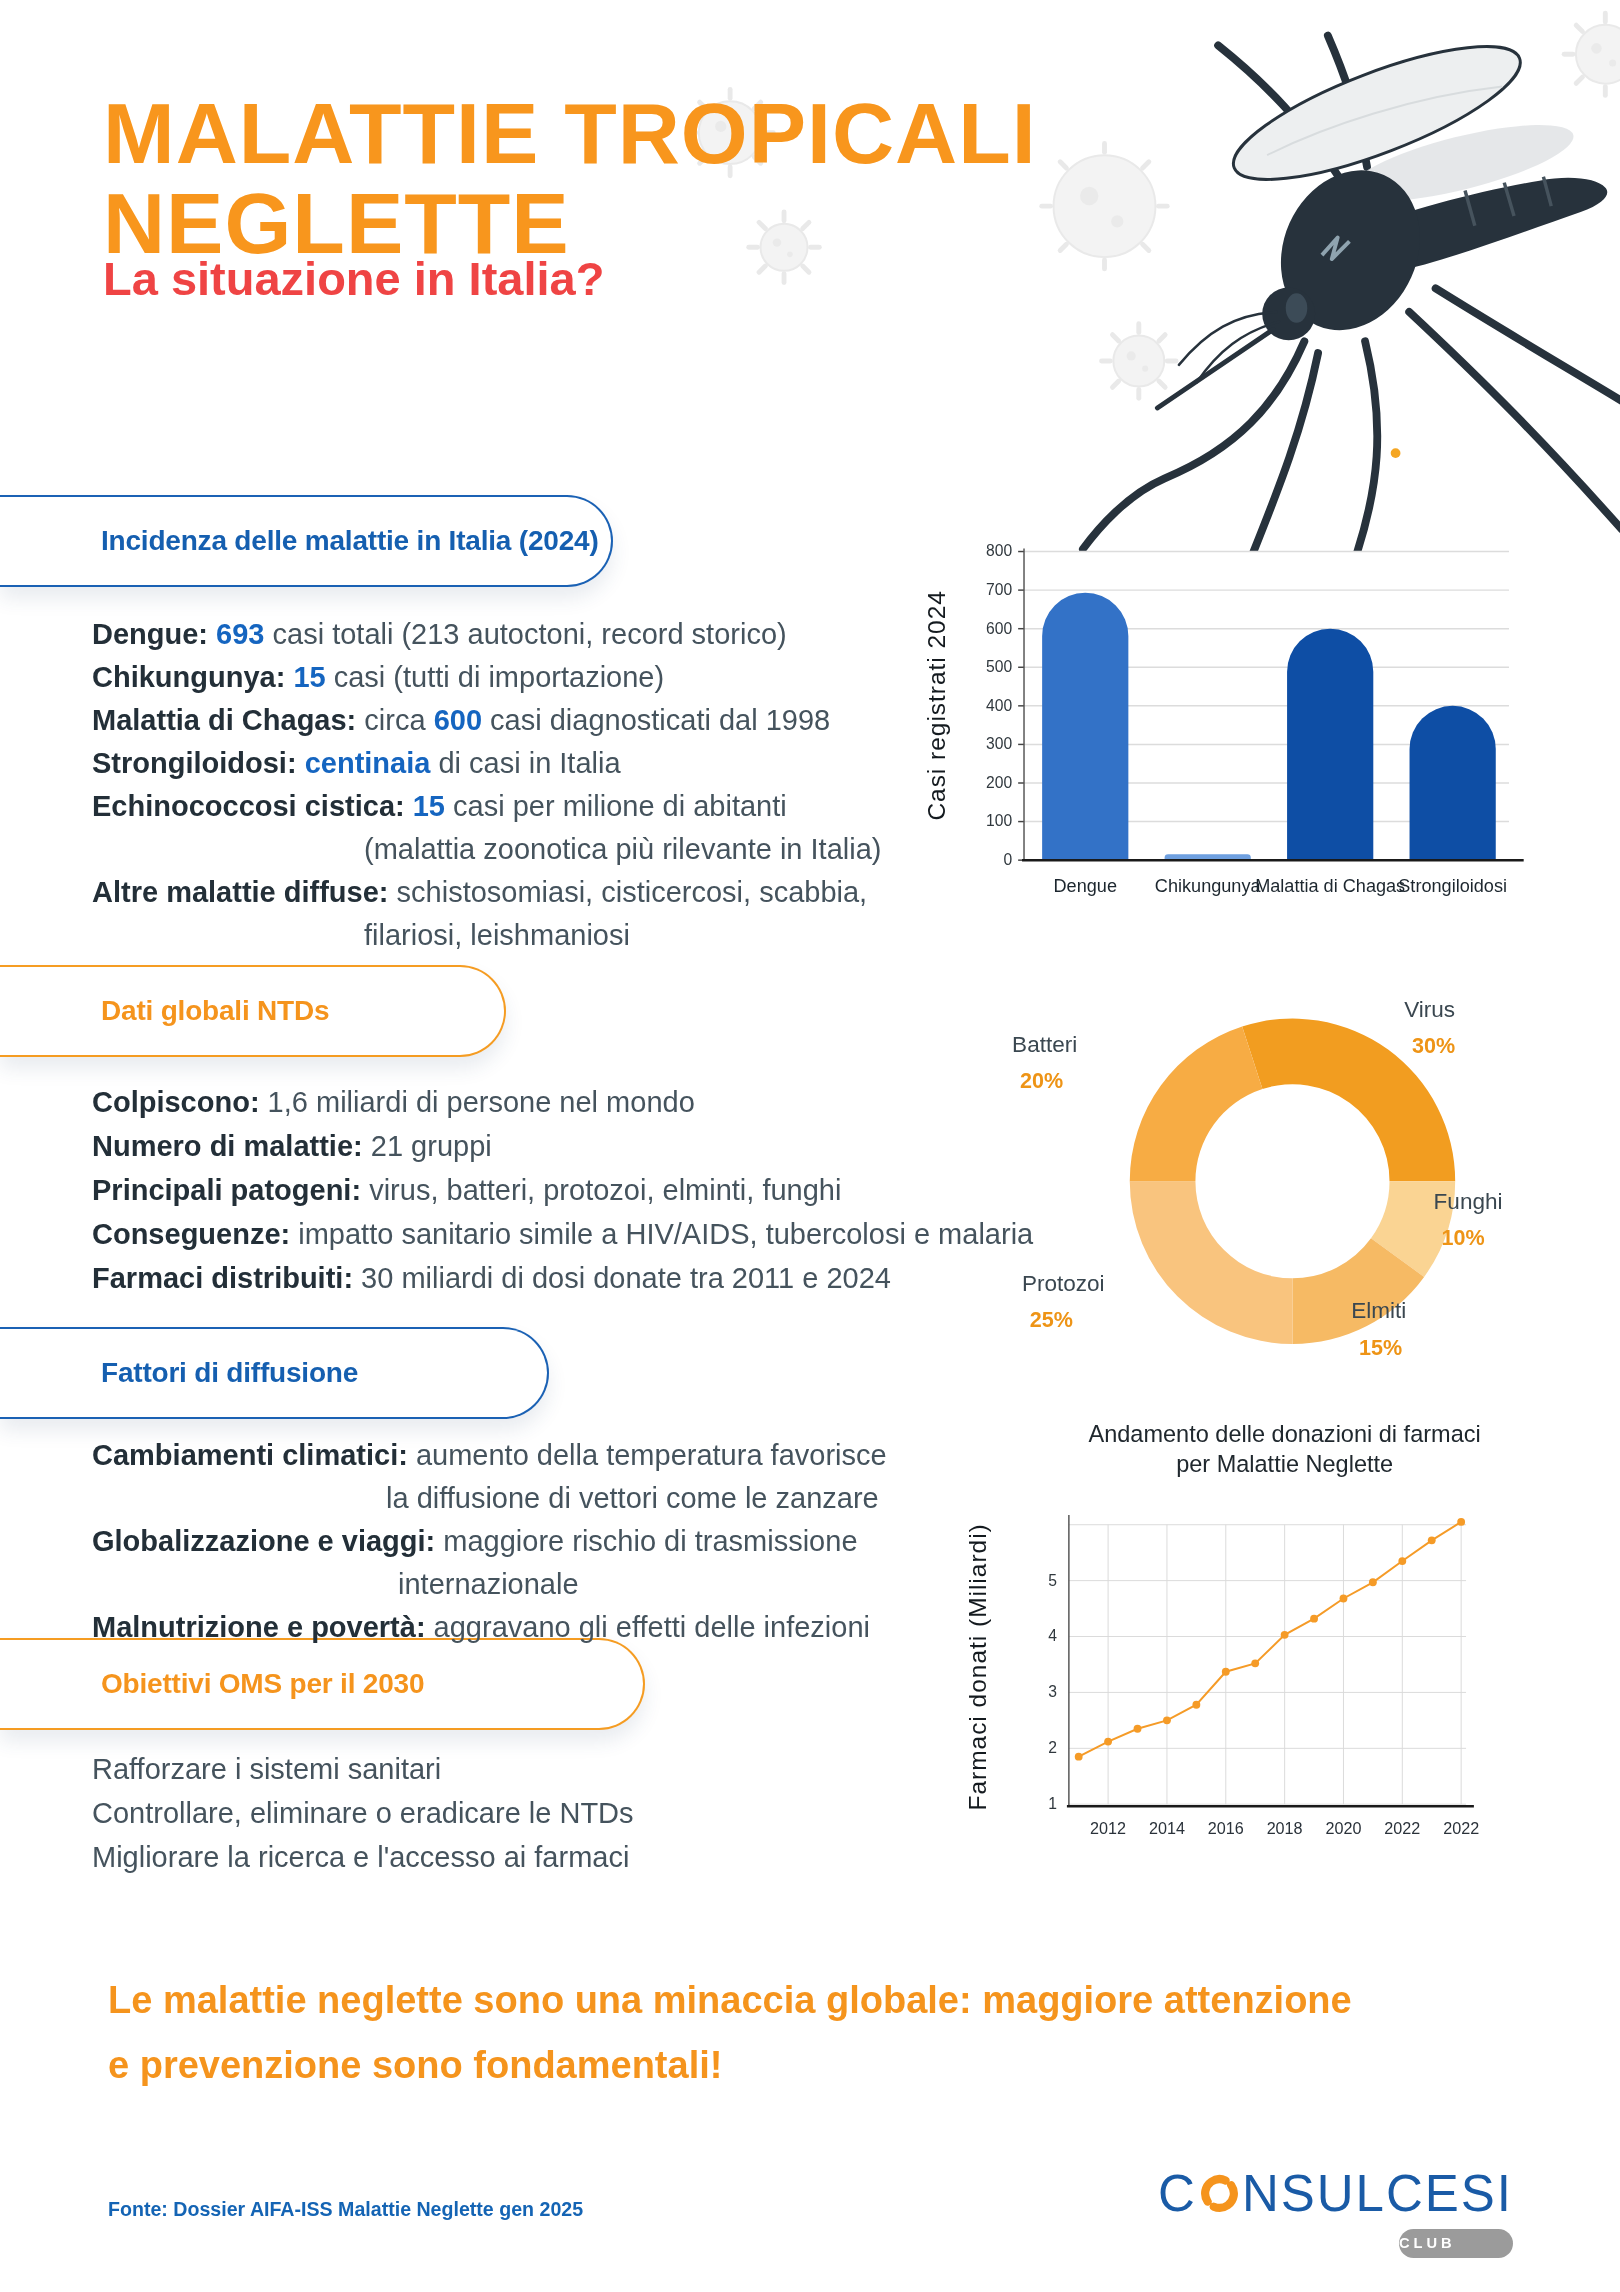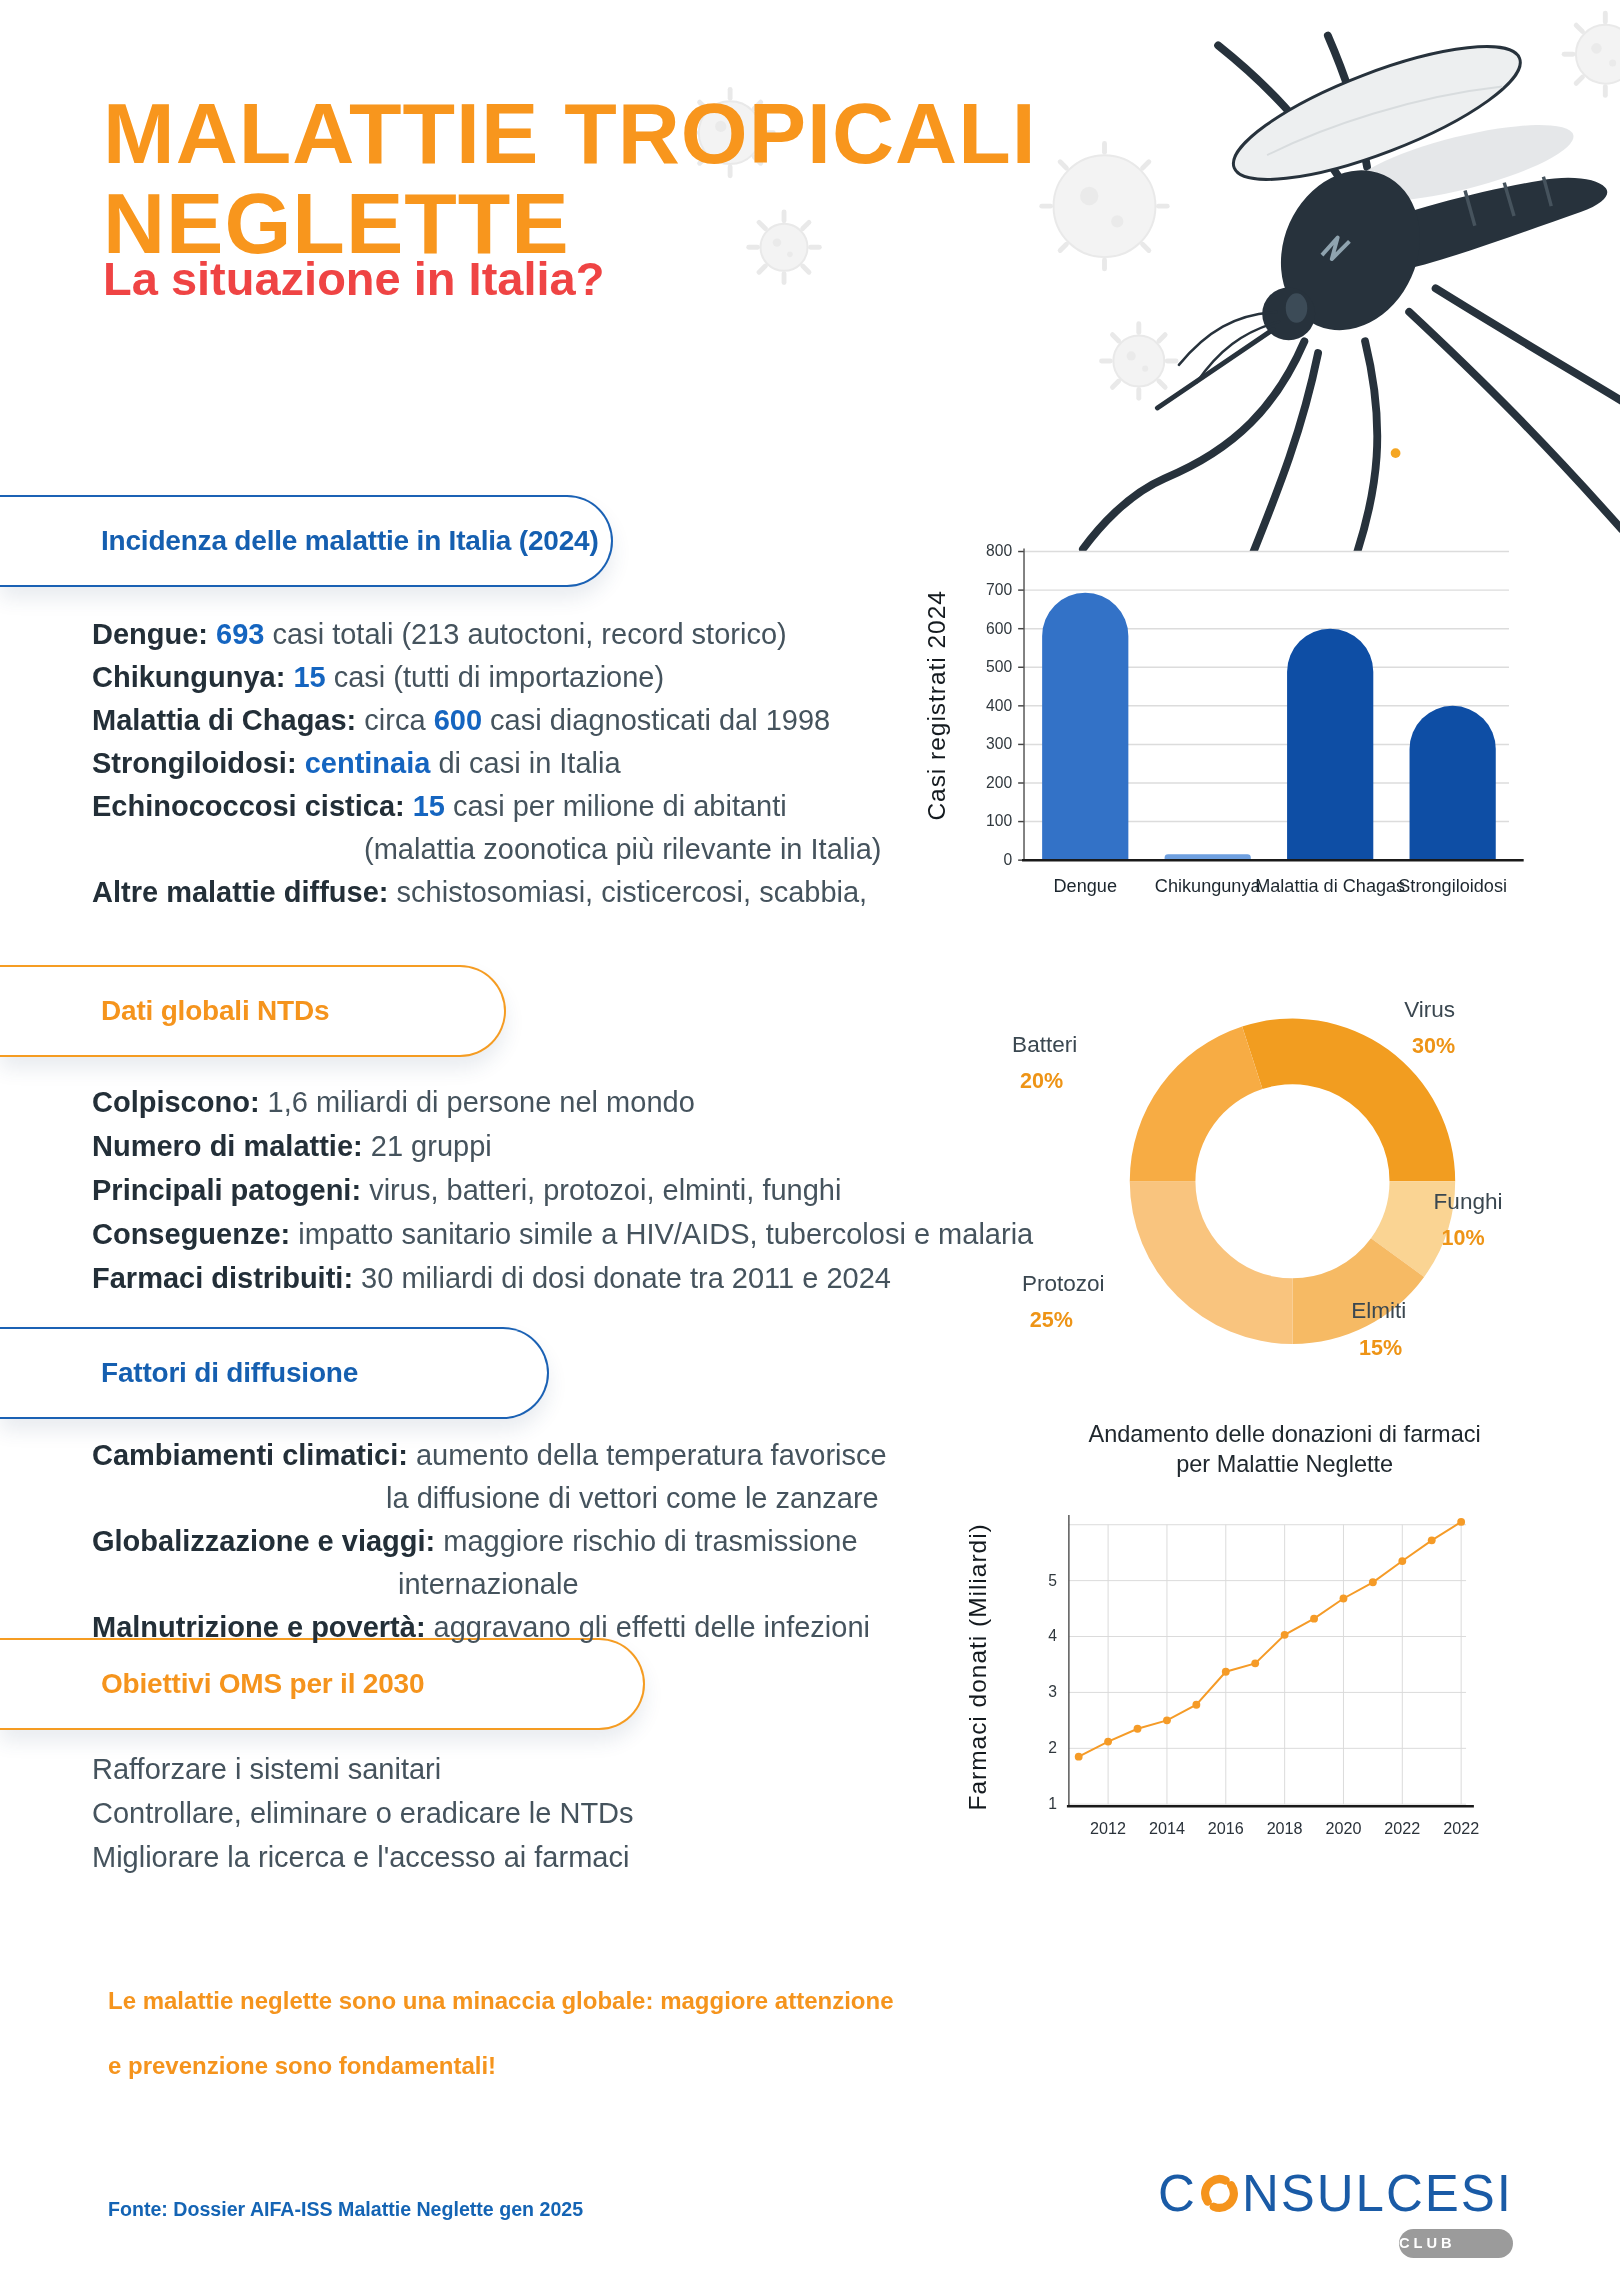--- a/index.html
+++ b/index.html
@@ -21,21 +21,21 @@
   .capsule.orange{border-color:#F59C22;}
   .capsule .cap-title{font-size:28px;font-weight:700;letter-spacing:-0.2px;}
   .capsule.blue .cap-title{color:#155FB0;}
   .capsule.orange .cap-title{color:#F5941D;}
   
   .lines{left:92px;font-size:29px;color:#45535D;}
   .lines .ln{white-space:nowrap;}
   .seg-b{font-weight:700;color:#232F38;}
   .seg-h{font-weight:700;color:#1565C0;}
   
-  .closing{left:108px;top:1968px;font-size:24px;font-weight:700;color:#F5941D;line-height:65px;}
+  .closing{left:108px;top:1968px;font-size:38px;font-weight:700;color:#F5941D;line-height:65px;}
   
   .source{left:108px;top:2198px;font-size:19.6px;font-weight:700;color:#1464B4;}
   .logo{left:1174px;top:2164px;width:339px;}
   .logo-row{display:flex;align-items:center;justify-content:flex-start;
             font-size:51px;font-weight:500;color:#1A5BA6;letter-spacing:2px;}
   .logo-row svg{margin:0 2px;}
   .club-pill{margin-left:auto;margin-top:5.9px;width:114px;height:29px;border-radius:15.7px;
              background:#9B9B9B;display:flex;align-items:center;justify-content:flex-start;}
   .club-pill span{color:#fff;font-size:14.7px;font-weight:700;letter-spacing:3.9px;}
   .logo-col{display:flex;flex-direction:column;align-items:flex-end;}
@@ -167,20 +167,21 @@
       </div>
 
     <div class="abs lines" id="sec-lines-0" style="top:613px;line-height:43px;">
         <div class="ln"><span class="seg-b">Dengue: </span><span class="seg-h">693</span><span> casi totali (213 autoctoni, record storico)</span></div>
         <div class="ln"><span class="seg-b">Chikungunya: </span><span class="seg-h">15</span><span> casi (tutti di importazione)</span></div>
         <div class="ln"><span class="seg-b">Malattia di Chagas: </span><span>circa </span><span class="seg-h">600</span><span> casi diagnosticati dal 1998</span></div>
         <div class="ln"><span class="seg-b">Strongiloidosi: </span><span class="seg-h">centinaia</span><span> di casi in Italia</span></div>
         <div class="ln"><span class="seg-b">Echinococcosi cistica: </span><span class="seg-h">15</span><span> casi per milione di abitanti</span></div>
         <div class="ln" style="padding-left: 272px;"><span>(malattia zoonotica più rilevante in Italia)</span></div>
         <div class="ln"><span class="seg-b">Altre malattie diffuse: </span><span>schistosomiasi, cisticercosi, scabbia,</span></div>
+        <div class="ln" style="padding-left: 272px;"><span>filariosi, leishmaniosi</span></div>
       </div>
     <div class="abs lines" id="sec-lines-1" style="top:1080px;line-height:44px;">
         <div class="ln"><span class="seg-b">Colpiscono: </span><span>1,6 miliardi di persone nel mondo</span></div>
         <div class="ln"><span class="seg-b">Numero di malattie: </span><span>21 gruppi</span></div>
         <div class="ln"><span class="seg-b">Principali patogeni: </span><span>virus, batteri, protozoi, elminti, funghi</span></div>
         <div class="ln"><span class="seg-b">Conseguenze: </span><span>impatto sanitario simile a HIV/AIDS, tubercolosi e malaria</span></div>
         <div class="ln"><span class="seg-b">Farmaci distribuiti: </span><span>30 miliardi di dosi donate tra 2011 e 2024</span></div>
       </div>
     <div class="abs lines" id="sec-lines-2" style="top:1434px;line-height:43px;">
         <div class="ln"><span class="seg-b">Cambiamenti climatici: </span><span>aumento della temperatura favorisce</span></div>

